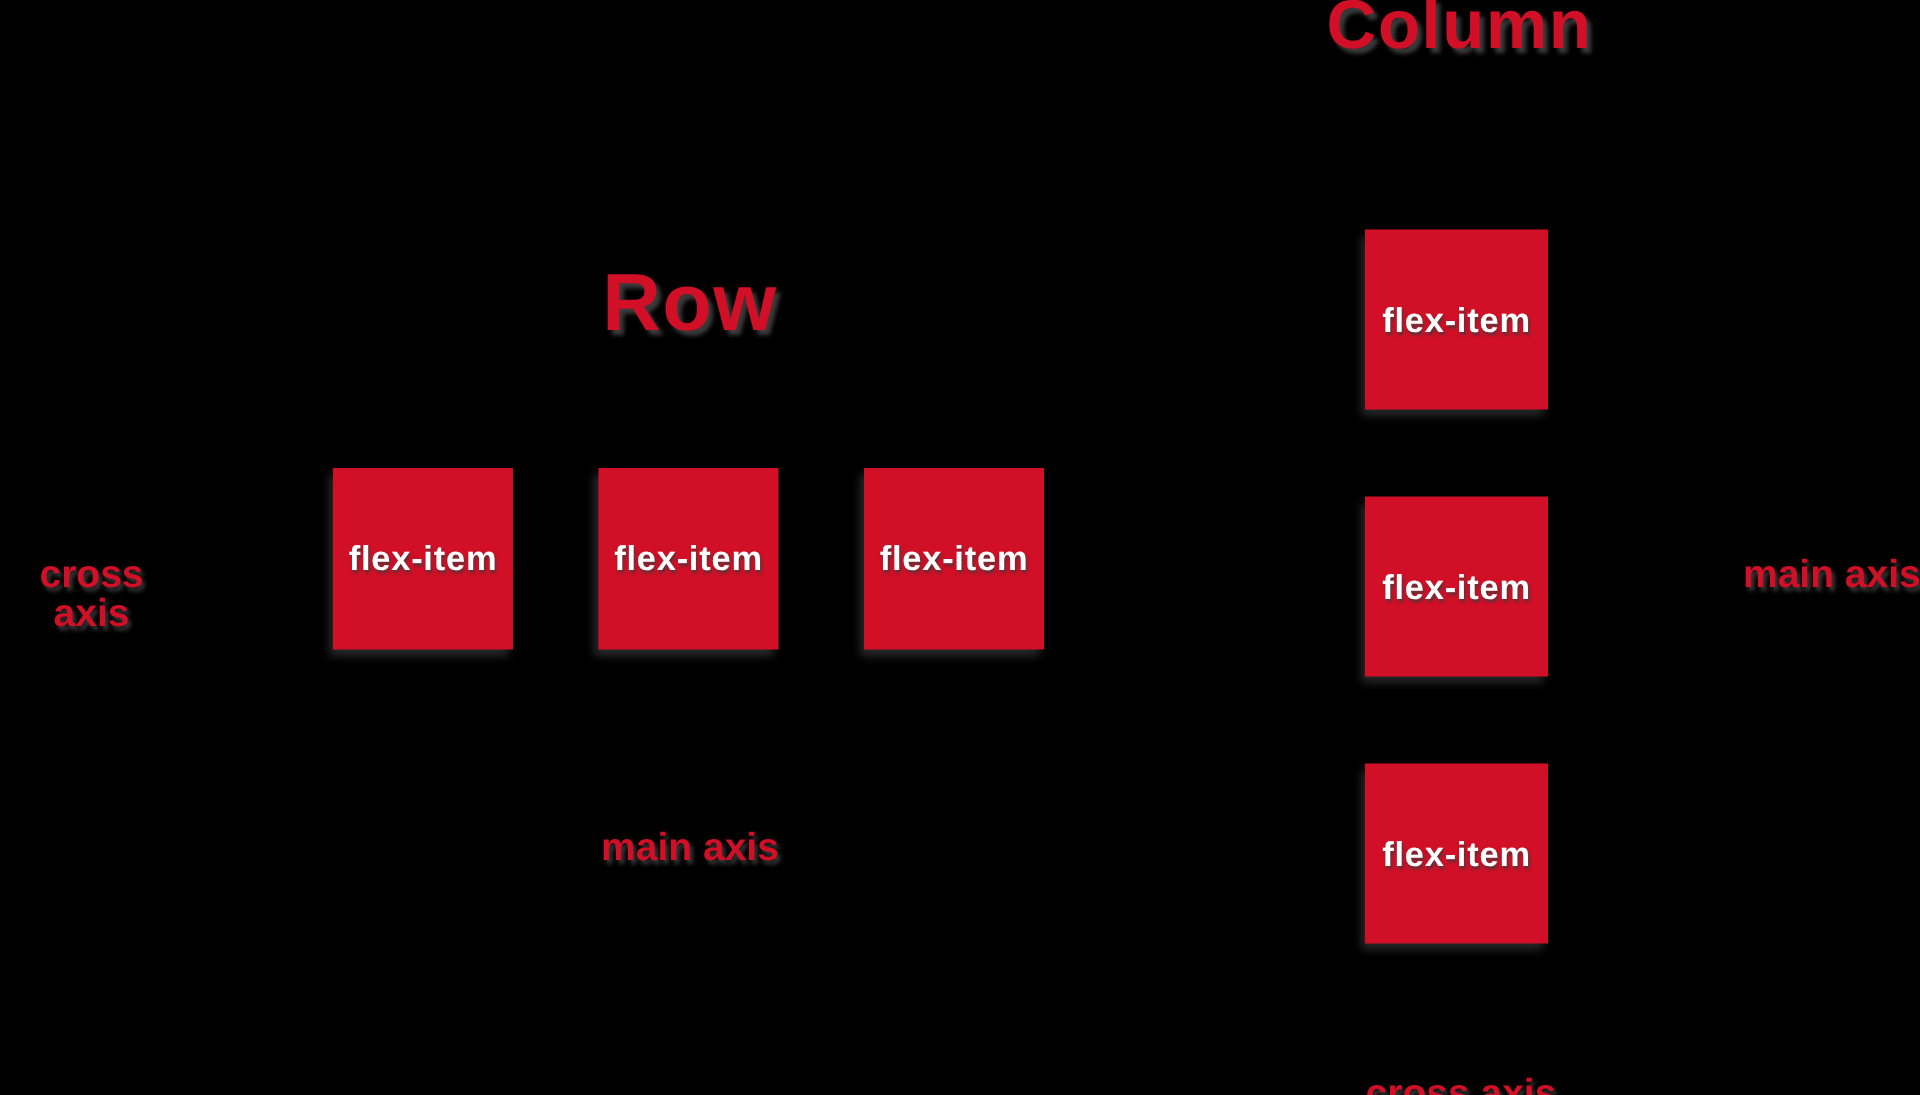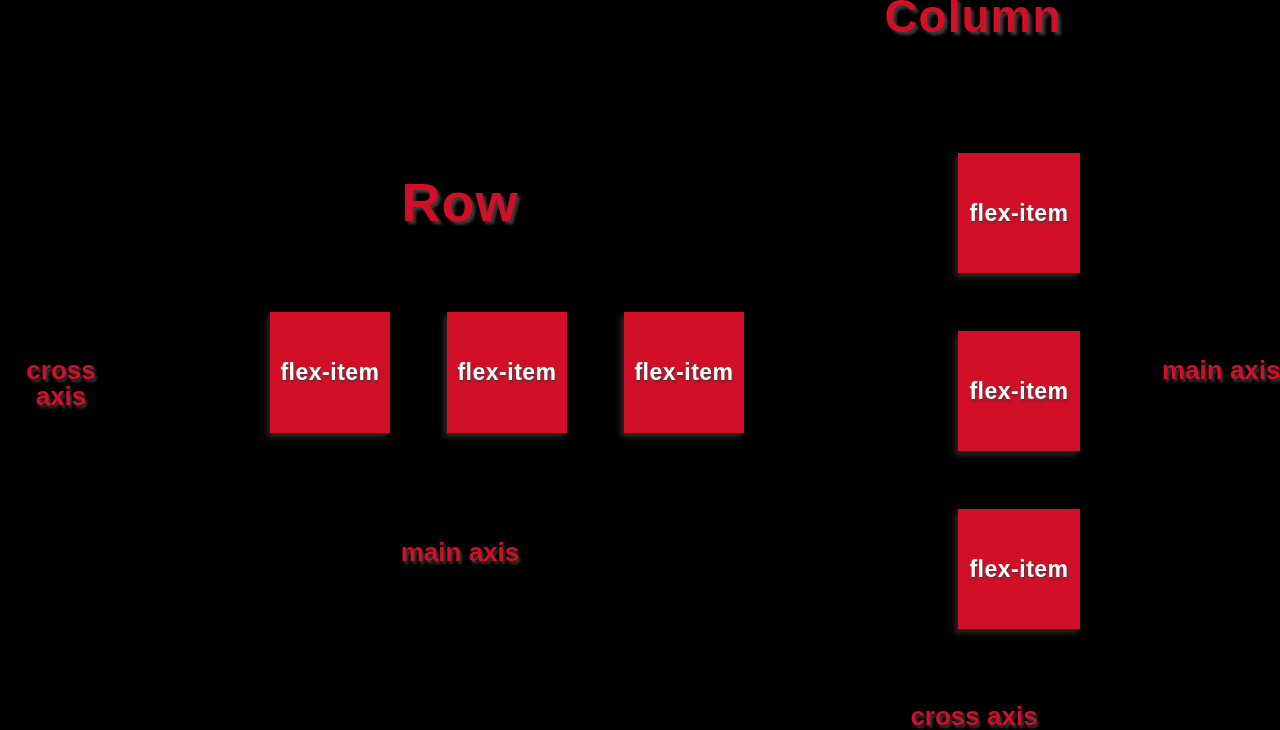--- a/index.html
+++ b/index.html
@@ -19,29 +19,28 @@
     text-shadow:3px 3px 3px rgba(110,110,110,.55);
   }
   .title-row{left:360px;top:175px;width:200px;font-size:54px;}
   .title-column{left:860px;top:-7px;width:226px;font-size:46px;}
   .flex-box{
     position:absolute;background:var(--red);color:#ffffff;
     display:flex;align-items:center;justify-content:center;
     font-weight:bold;font-size:23px;letter-spacing:0.5px;
     box-shadow:-3px 4px 6px rgba(120,120,120,.35);
     text-shadow:1px 2px 2px rgba(60,60,60,.8);
-    margin-left:48px;
   }
   .row-box{width:120px;height:121px;top:312px;}
   .rb0{left:222px;} .rb1{left:399px;} .rb2{left:576px;}
   .col-box{width:122px;height:120px;left:910px;}
   .cb0{top:153px;} .cb1{top:331px;} .cb2{top:509px;}
   .axis-label{
     position:absolute;color:var(--red);font-weight:bold;font-size:26px;
-    line-height:1;text-shadow:2px 3px 3px var(--shadow);
+    line-height:1;text-shadow:2px 3px 3px var(--shadow);margin-top:12px;
   }
   .lbl-cross-row{left:0px;top:357px;width:122px;text-align:center;}
   .lbl-main-row{left:360px;top:539px;width:200px;text-align:center;}
   .lbl-main-col{left:1162px;top:357px;white-space:nowrap;}
   .lbl-cross-col{left:874px;top:703px;width:200px;text-align:center;}
 </style>
 </head>
 <body>
 
 <div class="canvas">

